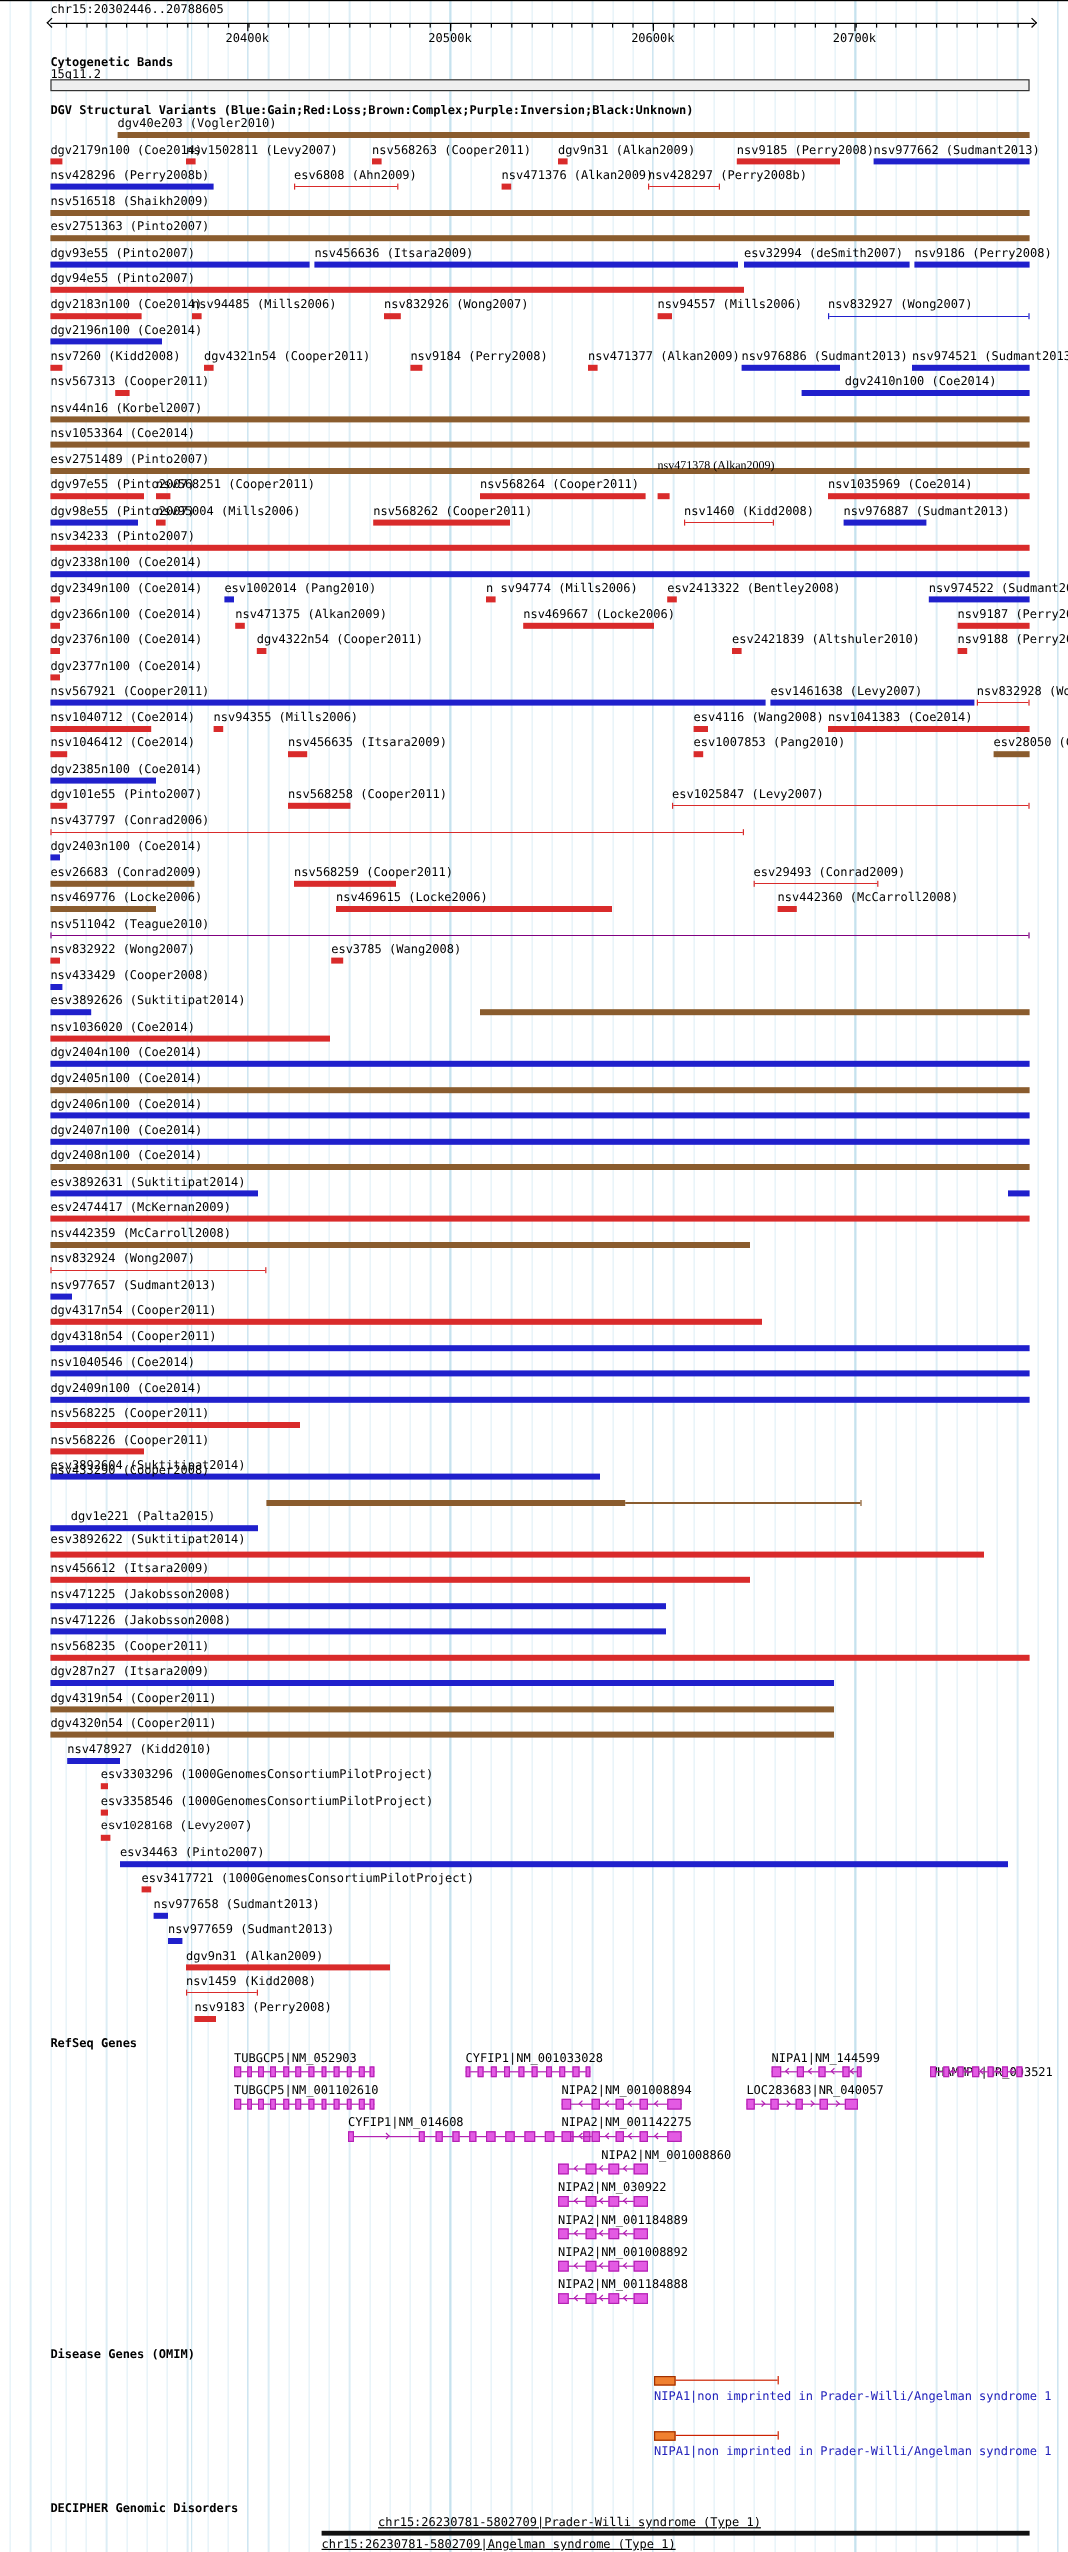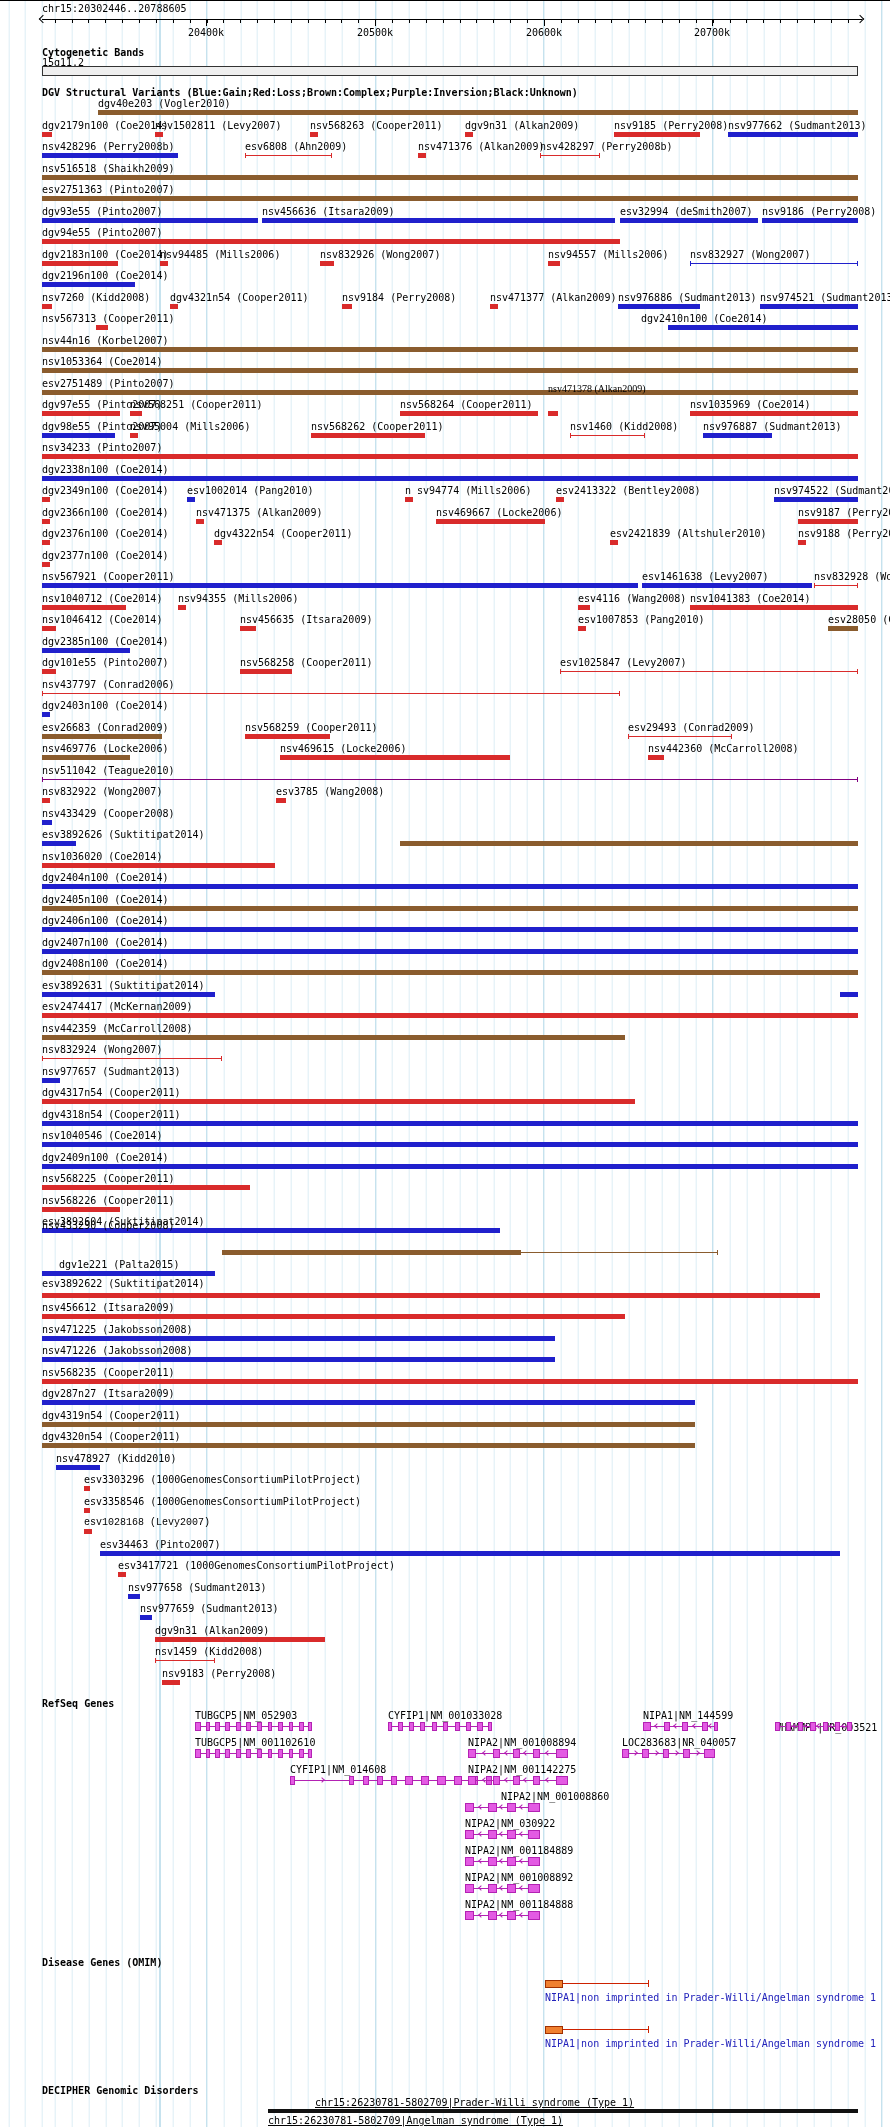--- a/index.html
+++ b/index.html
@@ -159,21 +159,21 @@
     <div class="lbl" style="left: 342px; top: 292.5px;">nsv9184 (Perry2008)</div>
     <div class="abs" style="left: 342px; top: 303.5px; width: 10px; background: rgb(217, 43, 43);"></div>
     <div class="lbl" style="left: 490px; top: 292.5px;">nsv471377 (Alkan2009)</div>
     <div class="abs" style="left: 490px; top: 303.5px; width: 8px; background: rgb(217, 43, 43);"></div>
     <div class="lbl" style="left: 618px; top: 292.5px;">nsv976886 (Sudmant2013)</div>
     <div class="abs" style="left: 618px; top: 303.5px; width: 82px; background: rgb(32, 32, 204);"></div>
     <div class="lbl" style="left: 760px; top: 292.5px;">nsv974521 (Sudmant2013)</div>
     <div class="abs" style="left: 760px; top: 303.5px; width: 98px; background: rgb(32, 32, 204);"></div>
     <div class="lbl" style="left: 42px; top: 314px;">nsv567313 (Cooper2011)</div>
     <div class="abs" style="left: 96px; top: 325px; width: 12px; background: rgb(217, 43, 43);"></div>
-    <div class="lbl" style="left: 641px; top: 314px;">dgv2410n100 (Coe2014)</div>
+    <div class="lbl" style="left: 704px; top: 314px;">dgv2410n100 (Coe2014)</div>
     <div class="abs" style="left: 668px; top: 325px; width: 190px; background: rgb(32, 32, 204);"></div>
     <div class="lbl" style="left: 42px; top: 335.5px;">nsv44n16 (Korbel2007)</div>
     <div class="abs" style="left: 42px; top: 346.5px; width: 816px; background: rgb(138, 92, 46);"></div>
     <div class="lbl" style="left: 42px; top: 357px;">nsv1053364 (Coe2014)</div>
     <div class="abs" style="left: 42px; top: 368px; width: 816px; background: rgb(138, 92, 46);"></div>
     <div class="lbl" style="left: 42px; top: 378.5px;">esv2751489 (Pinto2007)</div>
     <div class="abs" style="left: 42px; top: 389.5px; width: 816px; background: rgb(138, 92, 46);"></div>
     <div class="lbl" style="left: 42px; top: 400px;">dgv97e55 (Pinto2007)</div>
     <div class="abs" style="left: 42px; top: 411px; width: 78px; background: rgb(217, 43, 43);"></div>
     <div class="lbl" style="left: 130px; top: 400px;">nsv568251 (Cooper2011)</div>

